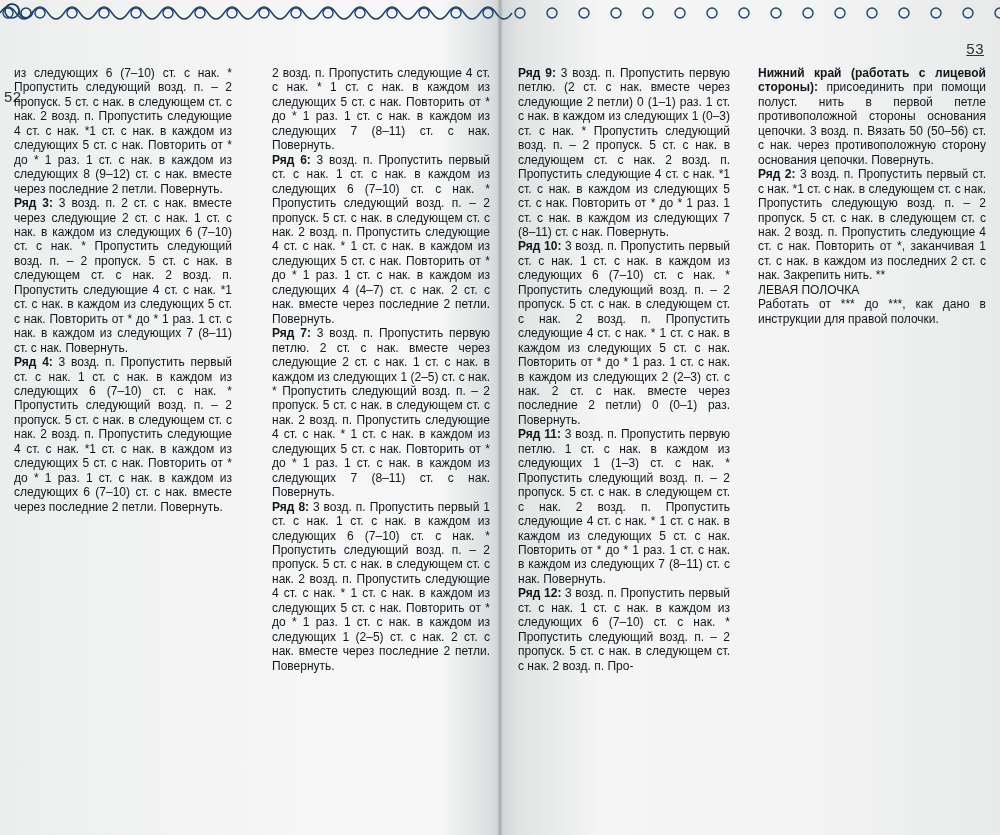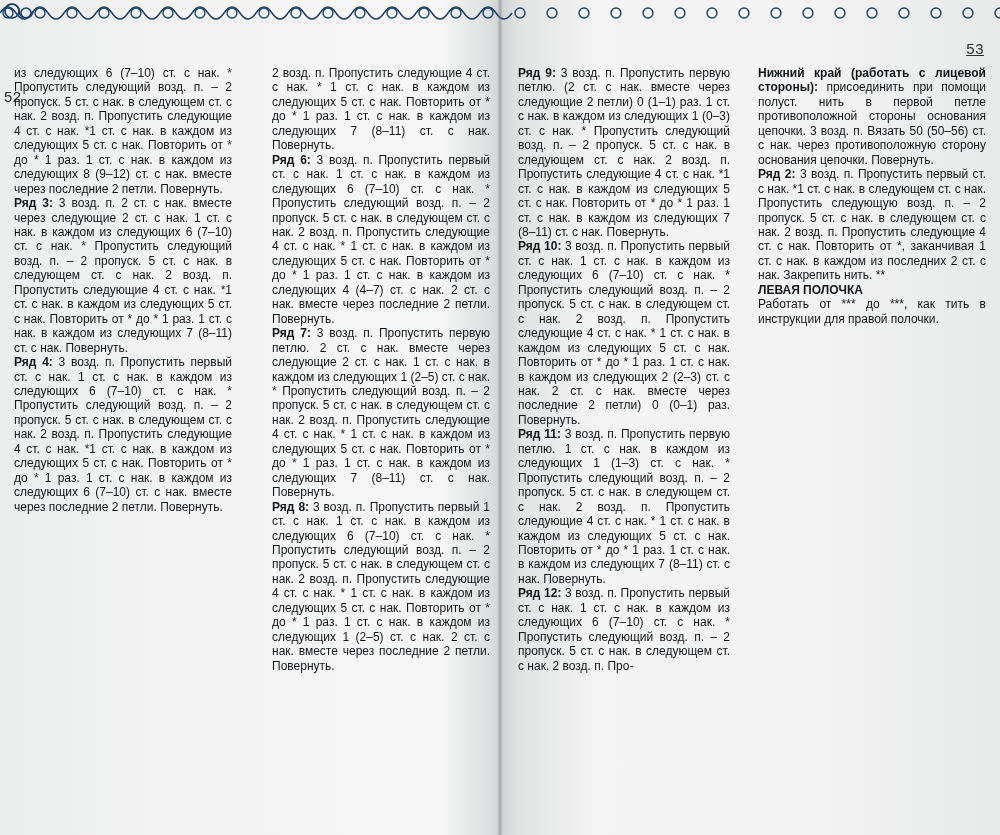--- a/index.html
+++ b/index.html
@@ -45,21 +45,21 @@
   .c1{left:14px;width:218px;}
   .c2{left:272px;width:218px;}
   .c3{left:518px;width:212px;}
   .c4{left:758px;width:228px;}
 
   .col p{margin:0 0 0 0;}
   .col p + p{margin-top:0px;}
   .para{margin-bottom:0px;}
   .rowlabel{font-weight:bold;}
   .head{font-weight:bold;}
-  .section-head{font-weight:bold;margin-top:10px;margin-bottom:3px;}
+  .section-head{font-weight:normal;margin-top:10px;margin-bottom:3px;}
   .gapbefore{margin-top:9px;}
 </style>
 </head>
 <body>
 
 <div class="page">
 
   <div class="top-band">
     <svg width="1000" height="26" viewBox="0 0 1000 26" xmlns="http://www.w3.org/2000/svg">
       <g fill="none" stroke="#1b3f6b" stroke-width="1.6">
@@ -140,16 +140,16 @@
     <p class="para"><span class="rowlabel">Ряд 9:</span><span> 3 возд. п. Пропустить первую петлю. (2 ст. с нак. вместе через следующие 2 петли) 0 (1–1) раз. 1 ст. с нак. в каждом из следующих 1 (0–3) ст. с нак. * Пропустить следующий возд. п. – 2 пропуск. 5 ст. с нак. в следующем ст. с нак. 2 возд. п. Пропустить следующие 4 ст. с нак. *1 ст. с нак. в каждом из следующих 5 ст. с нак. Повторить от * до * 1 раз. 1 ст. с нак. в каждом из следующих 7 (8–11) ст. с нак. Повернуть.</span></p>
     <p class="para gapbefore"><span class="rowlabel">Ряд 10:</span><span> 3 возд. п. Пропустить первый ст. с нак. 1 ст. с нак. в каждом из следующих 6 (7–10) ст. с нак. * Пропустить следующий возд. п. – 2 пропуск. 5 ст. с нак. в следующем ст. с нак. 2 возд. п. Пропустить следующие 4 ст. с нак. * 1 ст. с нак. в каждом из следующих 5 ст. с нак. Повторить от * до * 1 раз. 1 ст. с нак. в каждом из следующих 2 (2–3) ст. с нак. 2 ст. с нак. вместе через последние 2 петли) 0 (0–1) раз. Повернуть.</span></p>
     <p class="para gapbefore"><span class="rowlabel">Ряд 11:</span><span> 3 возд. п. Пропустить первую петлю. 1 ст. с нак. в каждом из следующих 1 (1–3) ст. с нак. * Пропустить следующий возд. п. – 2 пропуск. 5 ст. с нак. в следующем ст. с нак. 2 возд. п. Пропустить следующие 4 ст. с нак. * 1 ст. с нак. в каждом из следующих 5 ст. с нак. Повторить от * до * 1 раз. 1 ст. с нак. в каждом из следующих 7 (8–11) ст. с нак. Повернуть.</span></p>
     <p class="para gapbefore"><span class="rowlabel">Ряд 12:</span><span> 3 возд. п. Пропустить первый ст. с нак. 1 ст. с нак. в каждом из следующих 6 (7–10) ст. с нак. * Пропустить следующий возд. п. – 2 пропуск. 5 ст. с нак. в следующем ст. с нак. 2 возд. п. Про-</span></p>
   </div>
 
   <div class="col c4">
     <p class="para gapbefore"><span class="head">Нижний край (работать с лицевой стороны):</span><span> присоединить при помощи полуст. нить в первой петле противоположной стороны основания цепочки. 3 возд. п. Вязать 50 (50–56) ст. с нак. через противоположную сторону основания цепочки. Повернуть.</span></p>
     <p class="para gapbefore"><span class="rowlabel">Ряд 2:</span><span> 3 возд. п. Пропустить первый ст. с нак. *1 ст. с нак. в следующем ст. с нак. Пропустить следующую возд. п. – 2 пропуск. 5 ст. с нак. в следующем ст. с нак. 2 возд. п. Пропустить следующие 4 ст. с нак. Повторить от *, заканчивая 1 ст. с нак. в каждом из последних 2 ст. с нак. Закрепить нить. **</span></p>
     <p class="section-head">ЛЕВАЯ ПОЛОЧКА</p>
-    <p class="para gapbefore"><span>Работать от *** до ***, как тить в инструкции для правой полочки.</span></p>
+    <p class="para gapbefore"><span>Работать от *** до ***, как дано в инструкции для правой полочки.</span></p>
   </div>
 
 </div>
 
 </body></html>

